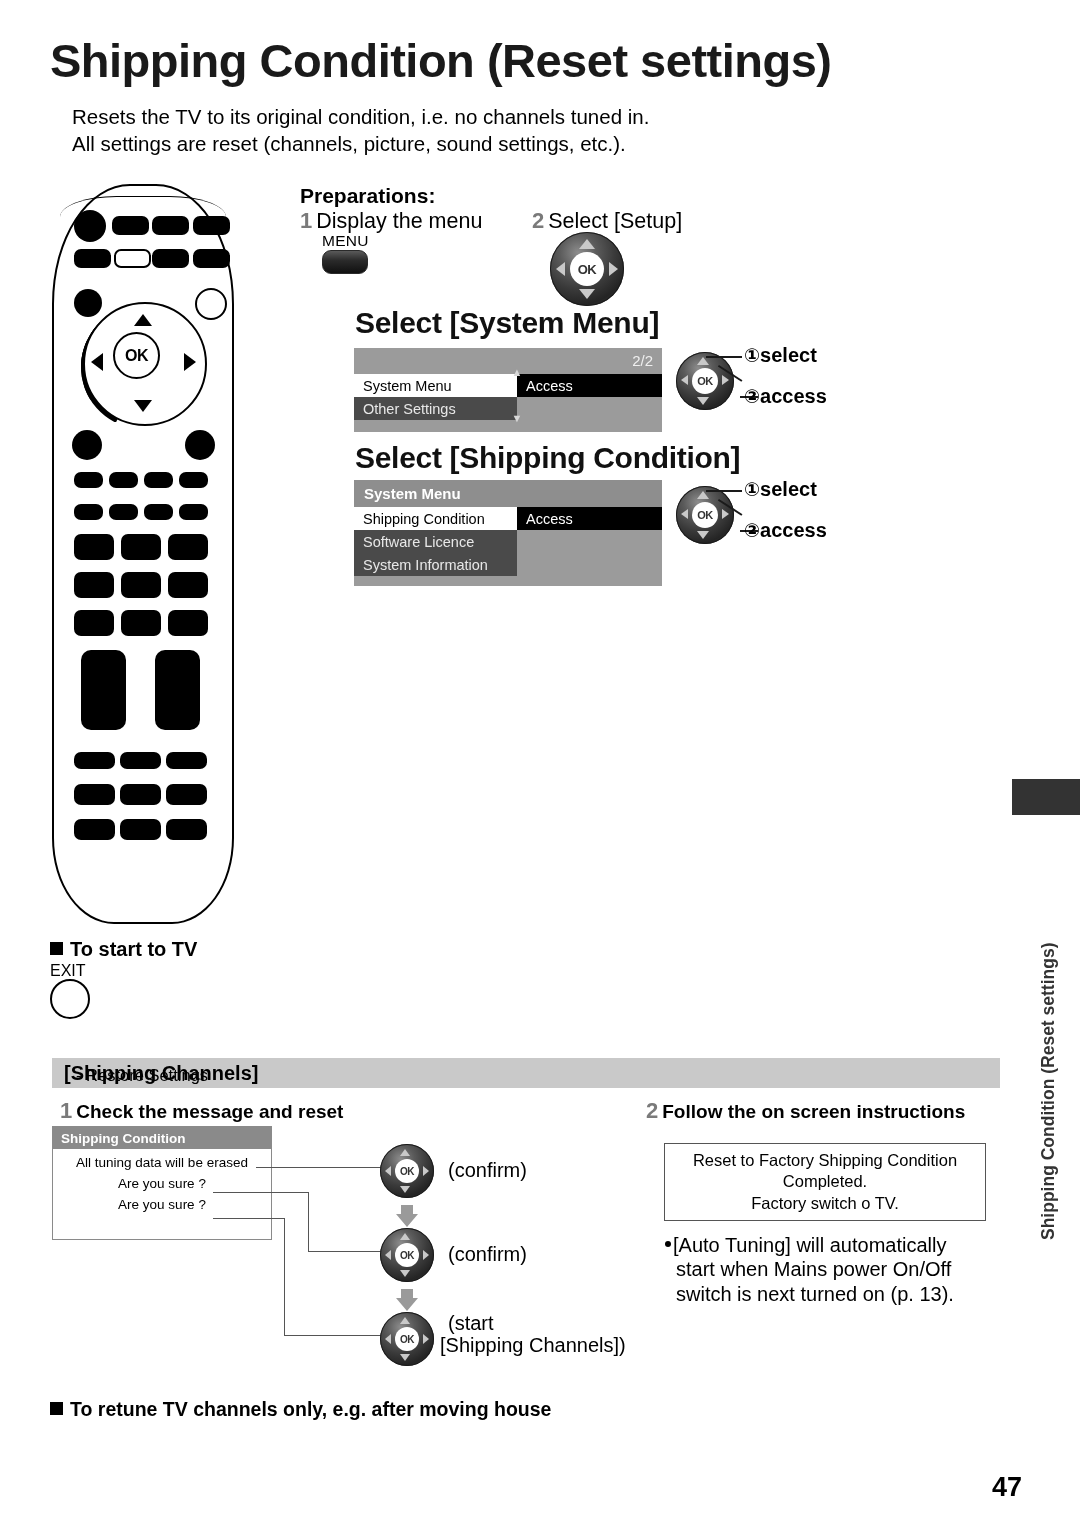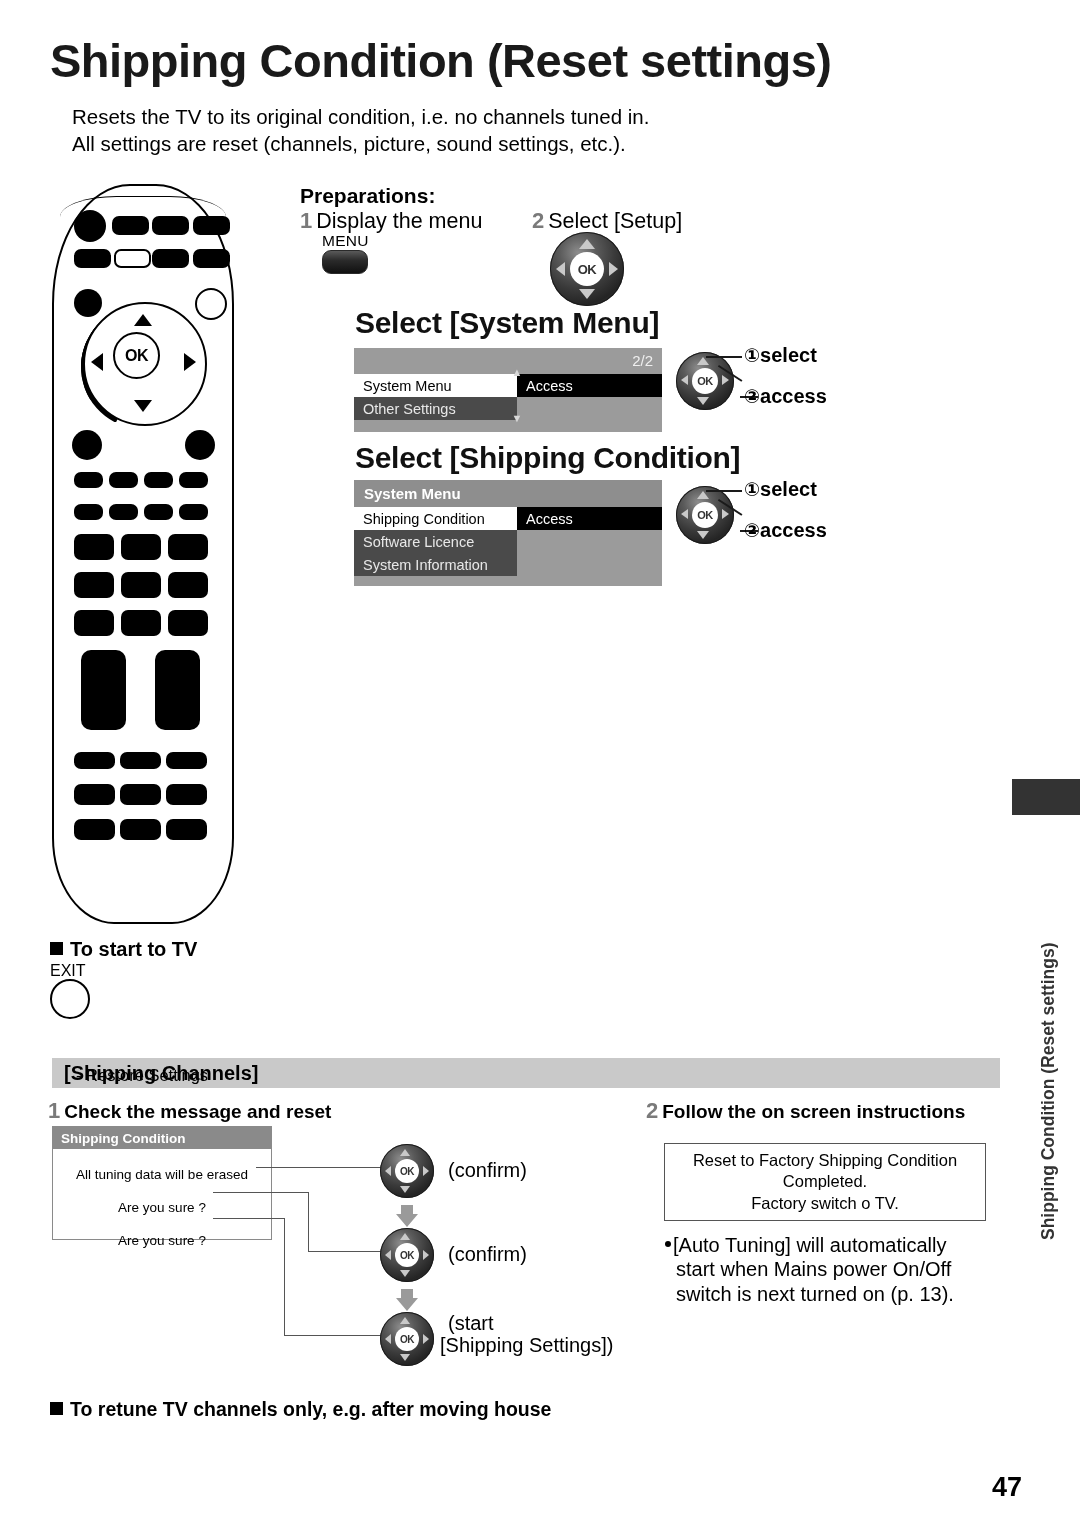--- a/index.html
+++ b/index.html
@@ -113,21 +113,21 @@
   
   .greybar{position:absolute;left:52px;top:1058px;width:948px;height:30px;background:#c9c9c9;}
   .greybar span{position:absolute;left:12px;top:4px;}
   .gb-b{font-size:20px;font-weight:bold;}
   .gb-n{font-size:16.5px;}
 
   .step-h{position:absolute;font-size:19px;font-weight:bold;}
 
   .dlg{position:absolute;left:52px;top:1126px;width:220px;height:114px;border:1.6px solid #8a8a8a;background:#fff;box-sizing:border-box;}
   .dlg-t{height:22px;background:#8a8a8a;color:#fff;font-size:13.5px;font-weight:bold;display:flex;align-items:center;padding-left:8px;box-sizing:border-box;}
-  .dlg-l{font-size:13.5px;text-align:center;margin-top:18px;}
+  .dlg-l{font-size:13.5px;text-align:center;margin-top:6px;}
 
   .msgbox{position:absolute;left:664px;top:1143px;width:322px;height:78px;border:1.6px solid #555;box-sizing:border-box;
           display:flex;flex-direction:column;align-items:center;justify-content:center;font-size:16.5px;line-height:1.3;}
 
   .bullet-note{position:absolute;left:660px;top:1233px;width:330px;font-size:20px;line-height:1.22;}
   .bullet-note .bd{position:absolute;left:5px;top:8px;width:6px;height:6px;border-radius:50%;background:#000;}
 
   .arrow-dn{position:absolute;width:0;height:0;border-left:11px solid transparent;border-right:11px solid transparent;border-top:13px solid #9a9a9a;}
   .arrow-stem{position:absolute;width:12px;background:#9a9a9a;}
 
@@ -326,21 +326,21 @@
   <div class="exit-l">EXIT</div>
   <div class="exit-c"></div>
 
   <div class="tab-blk"></div>
   <div class="tab-txt">Shipping Condition (Reset settings)</div>
 
   <div class="greybar">
     <span><b class="gb-b">[Shipping Channels]</b><span class="gb-n"> - Restore Settings</span></span>
   </div>
 
-  <div class="step-h" style="left:48px;top:1098px;">
+  <div class="step-h" style="left:60px;top:1098px;">
     <span class="stepnum">1</span><span>Check the message and reset</span>
   </div>
   <div class="step-h" style="left:646px;top:1098px;">
     <span class="stepnum">2</span><span>Follow the on screen instructions</span>
   </div>
 
   <div class="dlg">
     <div class="dlg-t">Shipping Condition</div>
     <div class="dlg-l">All tuning data will be erased</div>
     <div class="dlg-l">Are you sure ?</div>
@@ -380,21 +380,21 @@
   <div class="arrow-dn" style="left:396px;top:1298px;"></div>
 
   <div class="dial" style="left:380px;top:1312px;width:54px;height:54px;">
     <div class="dt dt-u" style="left:20px;top:5px;border-bottom-width:7px;border-left-width:5px;border-right-width:5px;"></div>
     <div class="dt dt-d" style="left:20px;top:42px;border-top-width:7px;border-left-width:5px;border-right-width:5px;"></div>
     <div class="dt dt-l" style="left:5px;top:22px;border-right-width:6px;border-top-width:5px;border-bottom-width:5px;"></div>
     <div class="dt dt-r" style="left:43px;top:22px;border-left-width:6px;border-top-width:5px;border-bottom-width:5px;"></div>
     <div class="okc" style="left:15px;top:15px;width:24px;height:24px;font-size:10px;">OK</div>
   </div>
   <div class="capt" style="left:448px;top:1312px;">(start</div>
-  <div class="capt" style="left:440px;top:1334px;">[Shipping Settings])</div>
+  <div class="capt" style="left:440px;top:1334px;">[Shipping Channels])</div>
 
   <div class="msgbox">
     <div>Reset to Factory Shipping Condition</div>
     <div>Completed.</div>
     <div>Factory switch o  TV.</div>
   </div>
 
   <div class="bullet-note">
     <span class="bd"></span>
     <span style="display:block;padding-left:16px;text-indent:-3px;">[Auto Tuning] will automatically start when Mains power On/Off switch is next turned on (p. 13).</span>

